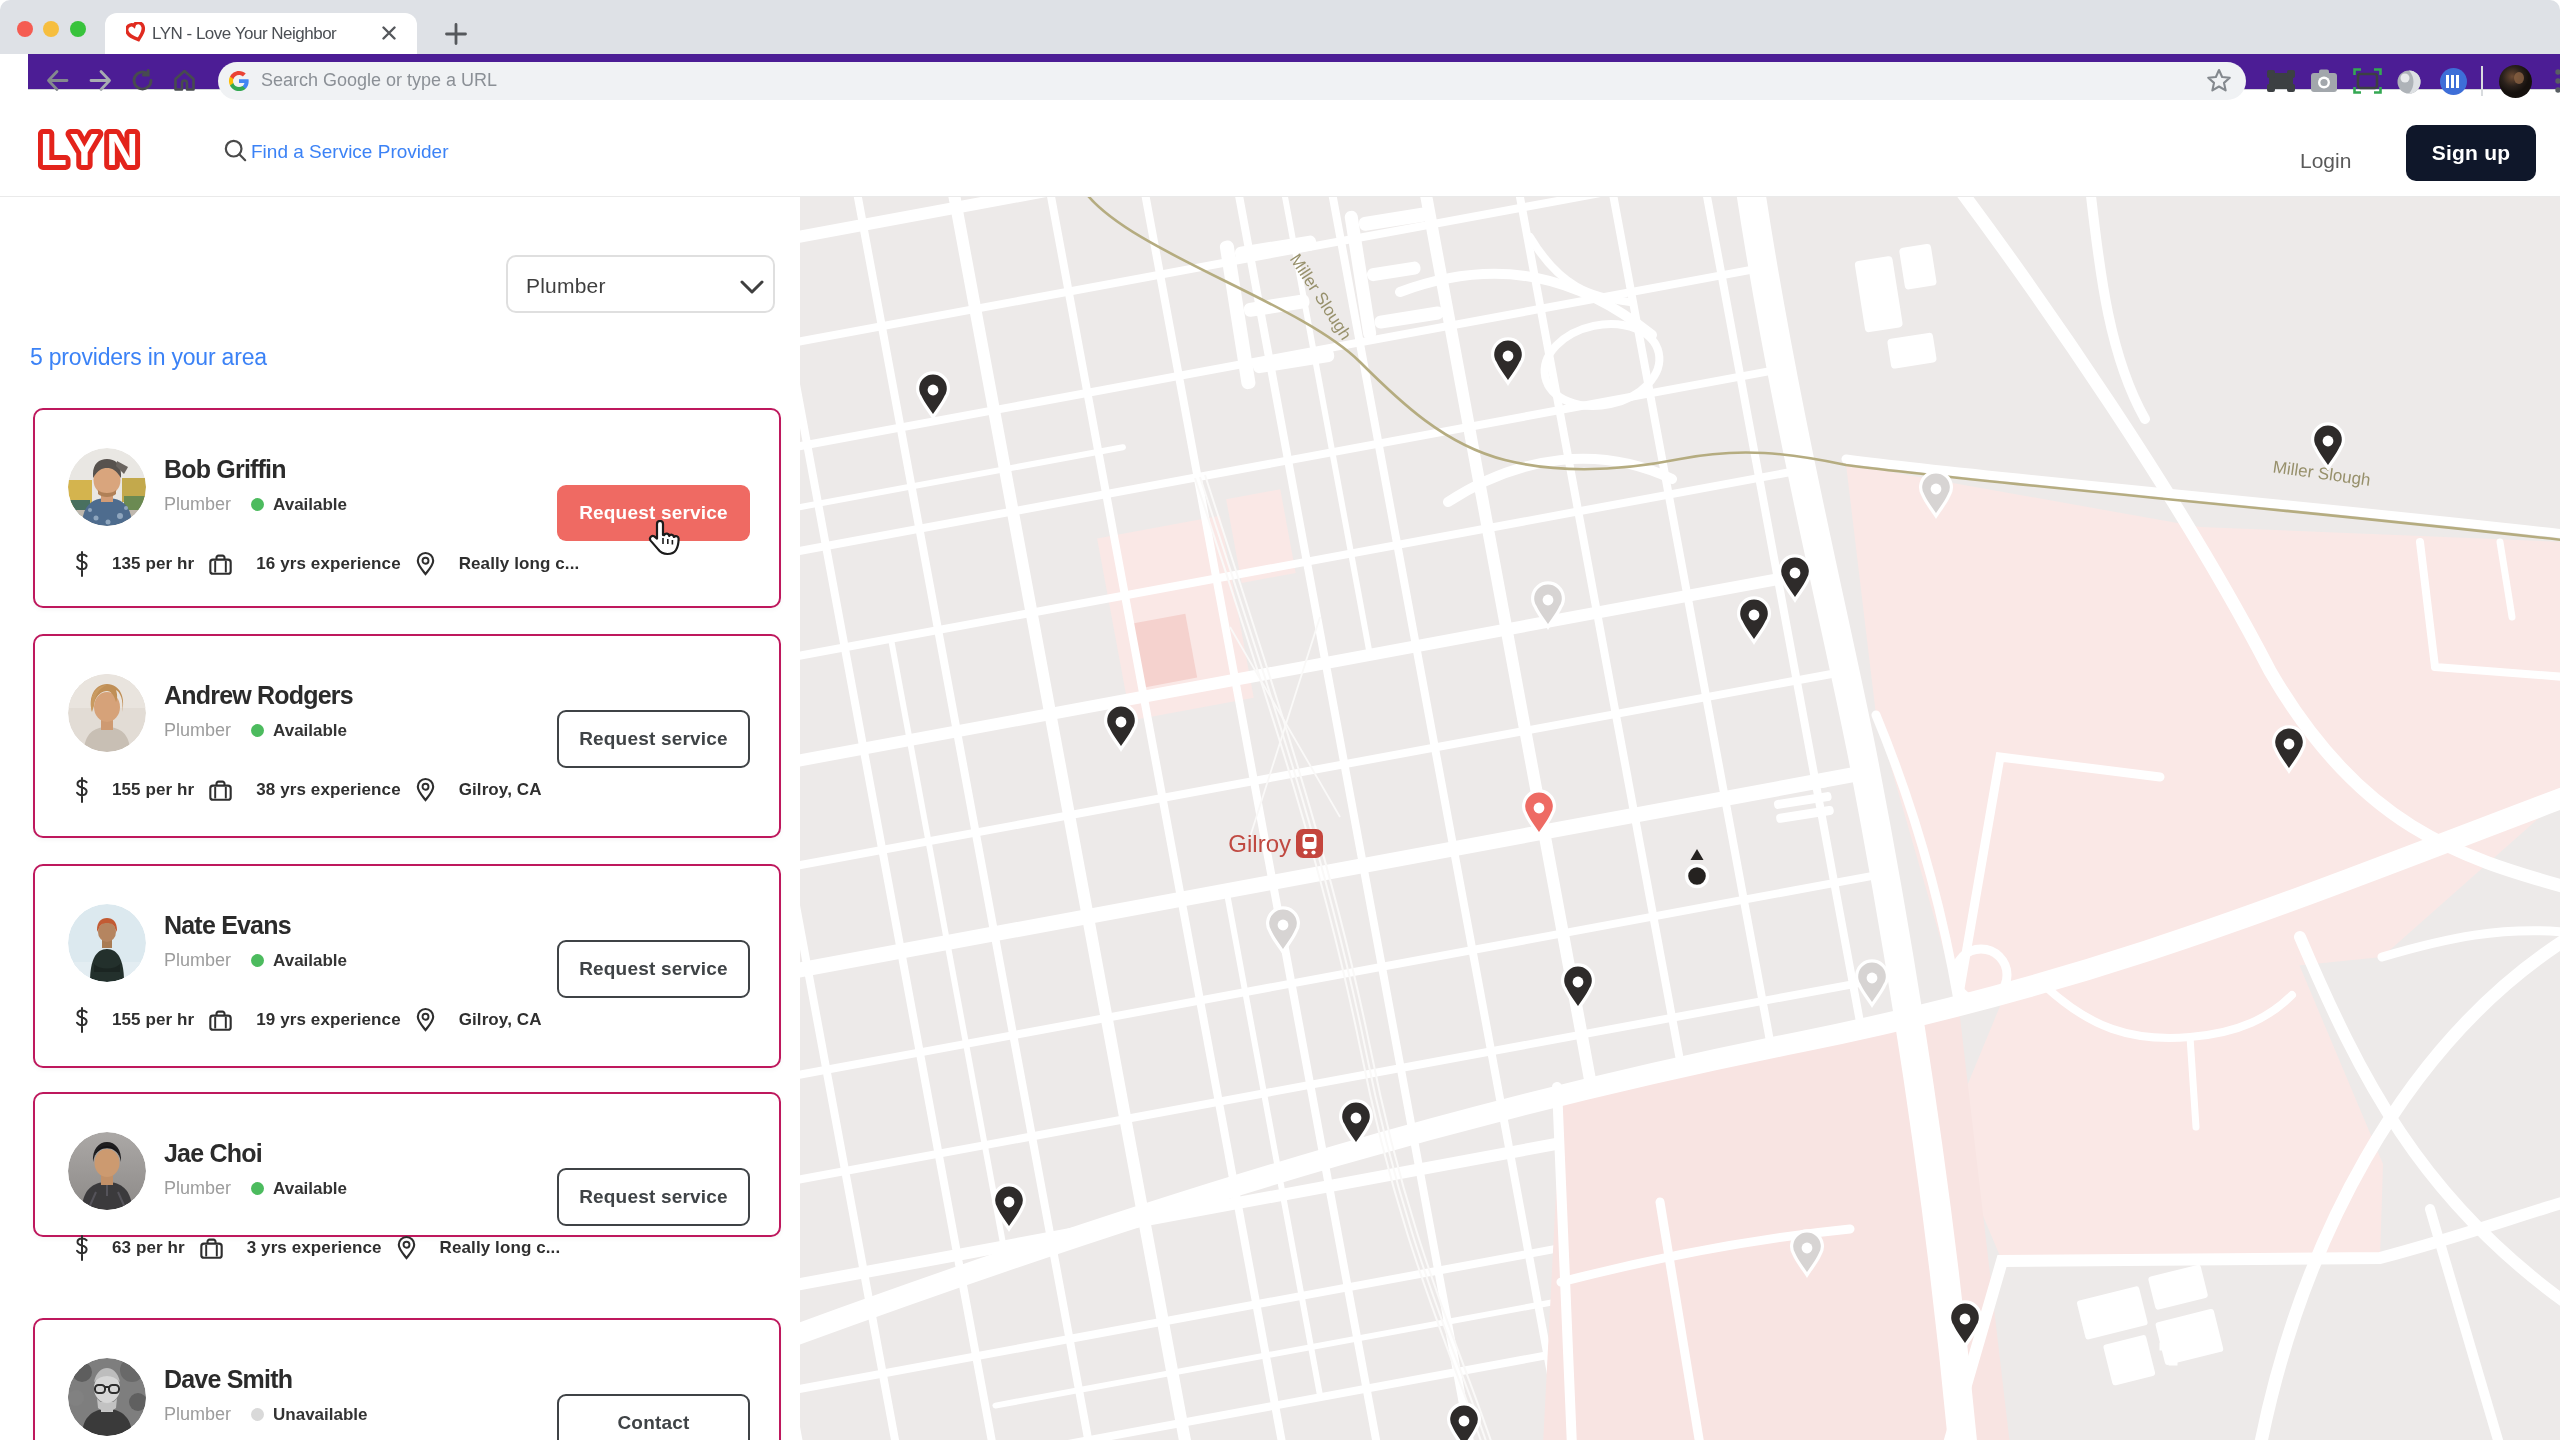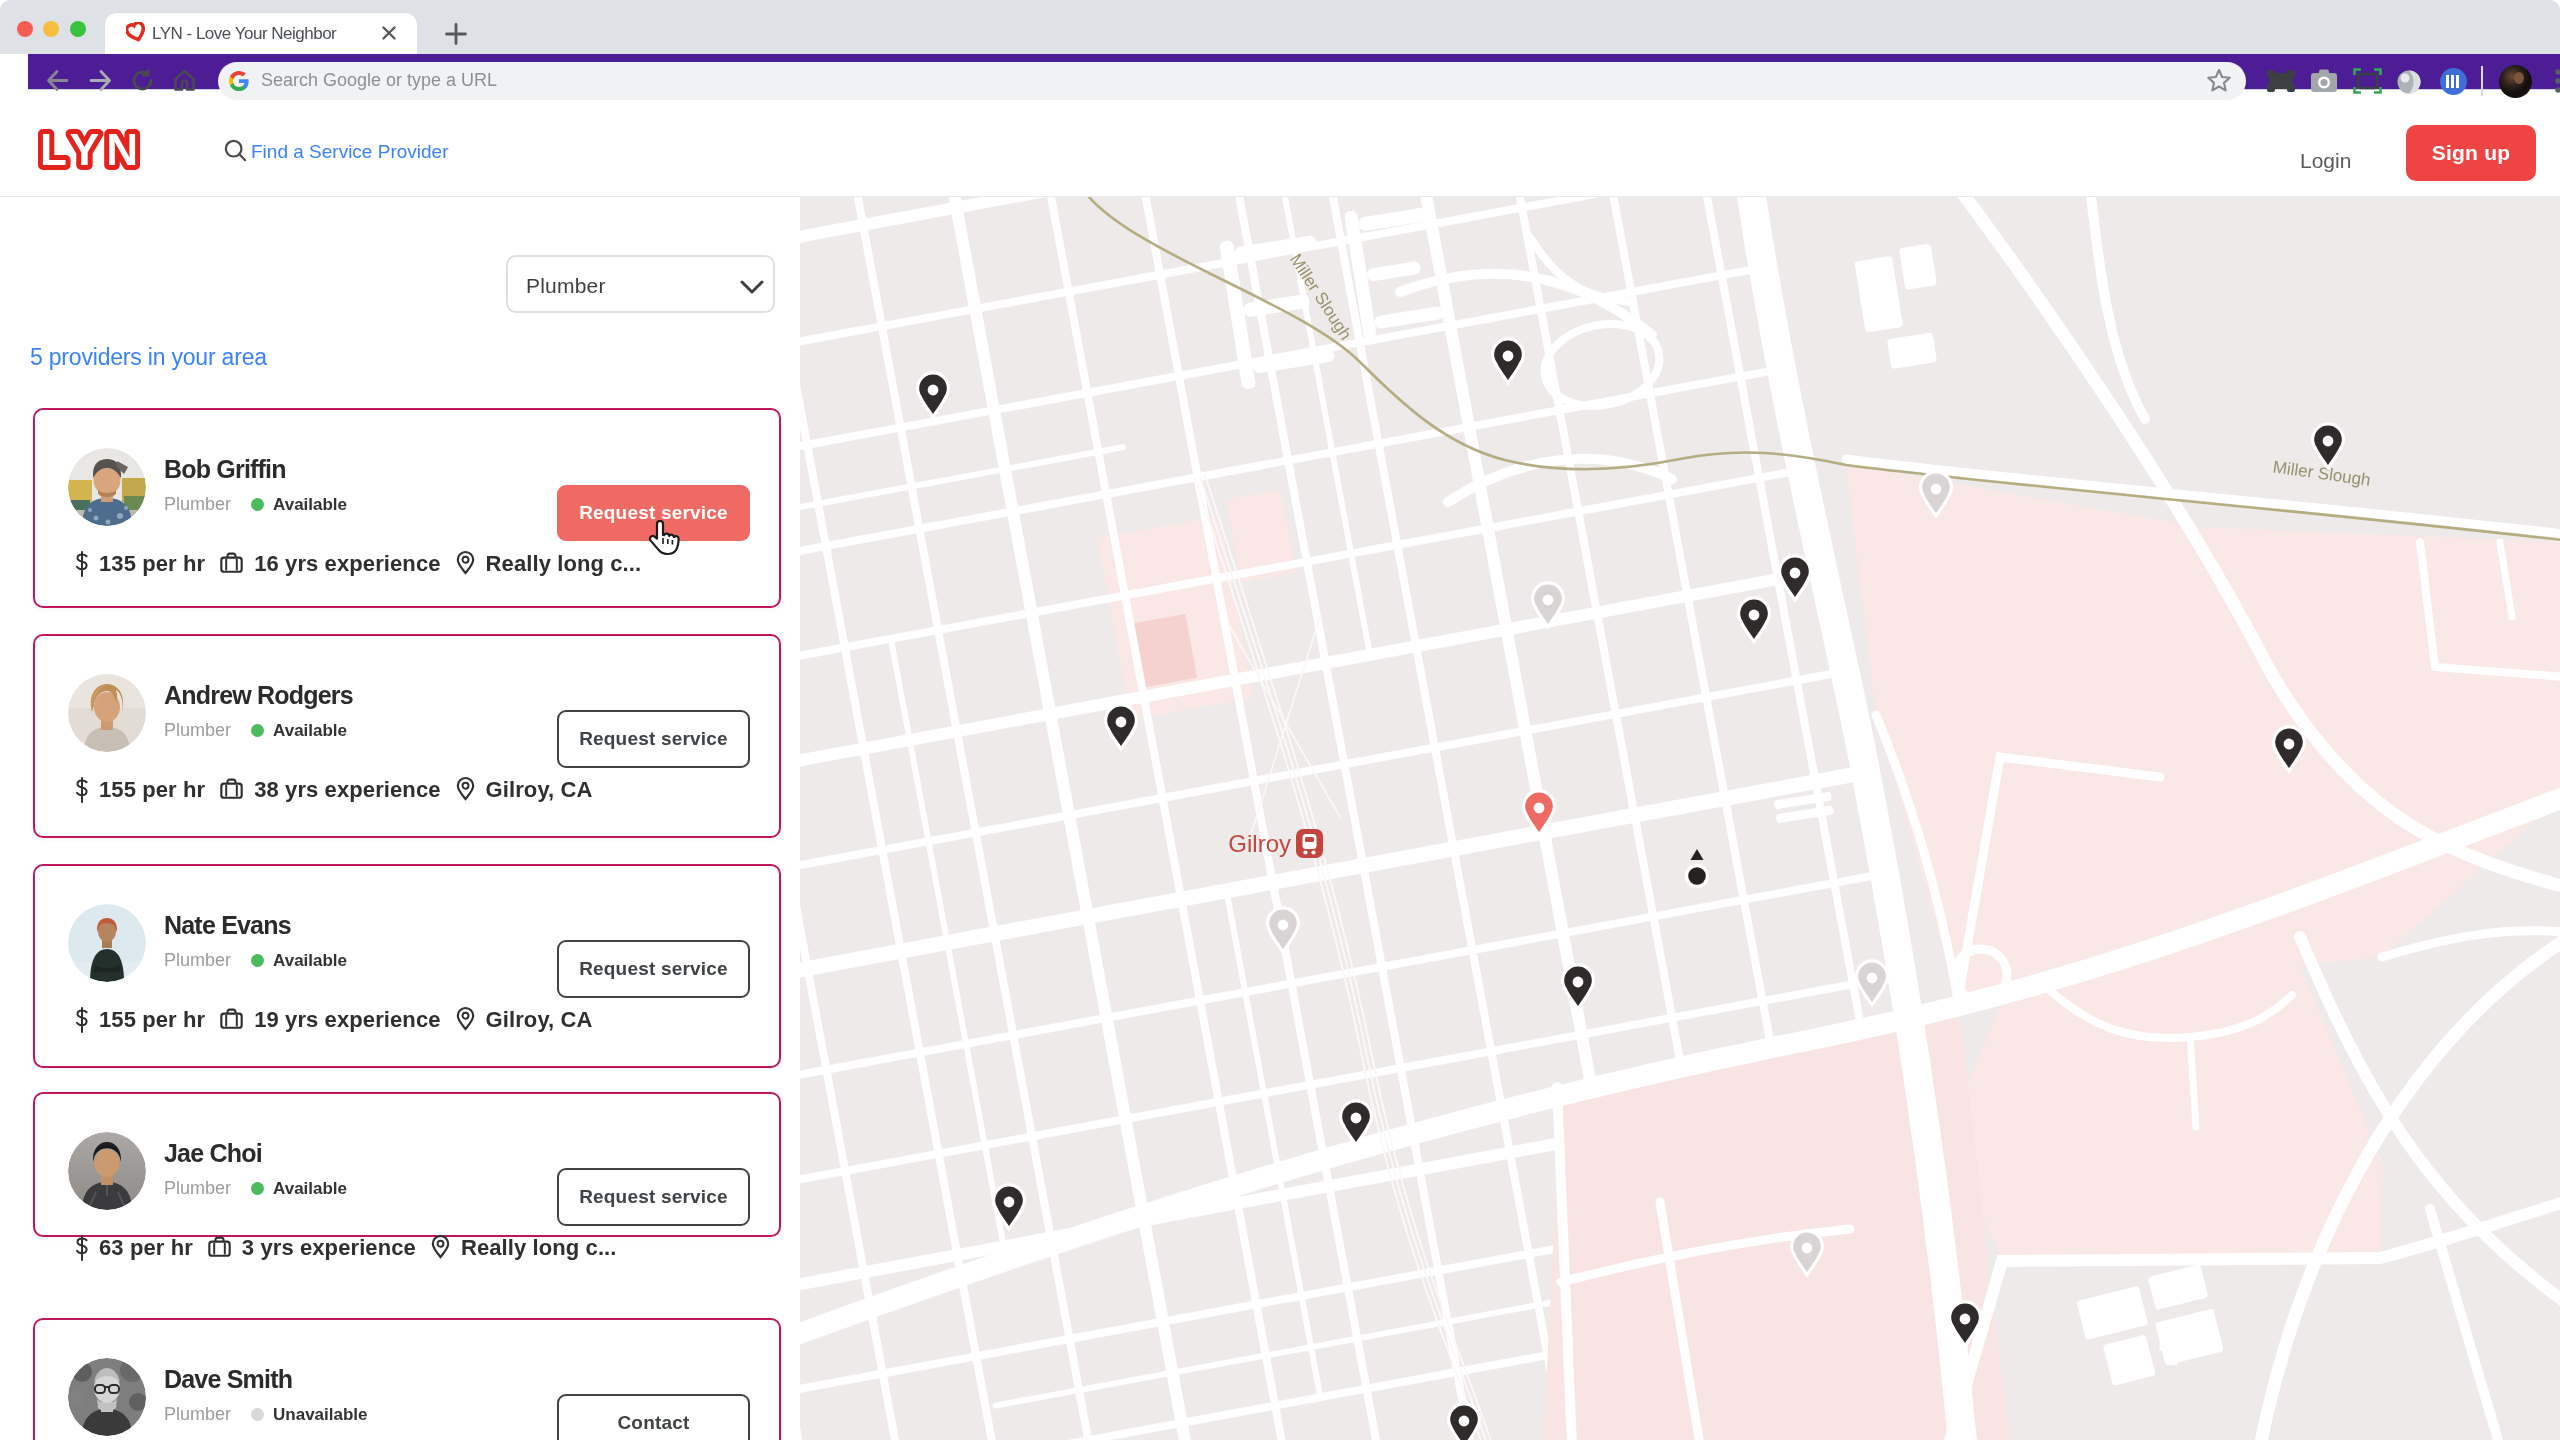--- a/index.html
+++ b/index.html
@@ -11,40 +11,40 @@
 .tab { position:absolute; left:105px; top:13px; width:312px; height:41px; background:#FFFFFF; border-radius:12px 12px 0 0; }
 .tabtitle { position:absolute; left:152px; top:24px; font-size:17px; color:#4B4F54; letter-spacing:-0.5px; }
 .toolbar { position:absolute; left:0; top:54px; width:100%; height:36px; background:#4c1d95; border-bottom:1.5px solid #D2D5D9;margin-left:28px; }
 .pill { position:absolute; left:190px; top:8px; width:2028px; height:38px; border-radius:19px; background:#F0F2F4; }
 .pilltext { position:absolute; left:43px; top:8px; font-size:18px; color:#8B9096; }
 
 
 .appheader { position:absolute; left:0; top:107px; width:100%; height:90px; background:#fff; border-bottom:1.5px solid #EAEAEA; }
 .hsearch { position:absolute; left:251px; top:34px; font-size:19px; color:#3b82f6; }
 .login { position:absolute; left:2300px; top:42px; font-size:21px; color:#5A5A5A; }
-.signup { position:absolute; left:2406px; top:18px; width:130px; height:56px; background:#ef4444; border-radius:10px; color:#fff; font-size:21px; font-weight:bold; text-align:center; line-height:56px; letter-spacing:0.2px; }
+.signup { position:absolute; left:2406px; top:18px; width:130px; height:56px; background:#0f172a; border-radius:10px; color:#fff; font-size:21px; font-weight:bold; text-align:center; line-height:56px; letter-spacing:0.2px; }
 
 
 .panel { position:absolute; left:0; top:197px; width:800px; height:1243px; background:#fff; }
 .inp { position:absolute; top:58px; height:58px; border:2px solid #DFDFDF; border-radius:10px; background:#fff; }
 .inptext { font-size:21px; color:#3F3F3F; letter-spacing:0.2px; }
 .provcount { position:absolute; left:30px; top:147px; font-size:23px; color:#3b82f6; letter-spacing:-0.2px; }
 
 .card { position:absolute; left:33px; width:748px; background:#fff; border:2px solid #be185d; border-radius:10px; box-shadow:0 2px 5px rgba(0,0,0,0.04); }
 .av { position:absolute; left:33px; top:38px; width:78px; height:78px; border-radius:50%; overflow:hidden; }
 .nm { position:absolute; left:129px; top:47px; font-size:25px; font-weight:bold; color:#2B2B2B; letter-spacing:-0.8px; line-height:25px; }
 .sub { position:absolute; left:129px; top:84px; height:21px; display:flex; align-items:center; }
 .pl { font-size:18px; color:#9C9C9C; }
 .dot { display:inline-block; width:13px; height:13px; border-radius:50%; margin-left:20px; margin-right:9px; }
 .st { font-size:17px; font-weight:bold; color:#333; }
 .btn { position:absolute; left:522px; top:74px; width:193px; height:58px; border-radius:9px; font-size:19px; font-weight:bold; display:flex; align-items:center; justify-content:center; white-space:nowrap; letter-spacing:0.2px; }
 .btn.red { background:#EF6A63; color:#fff; top:75px; height:56px; }
 .btn.out { background:#fff; color:#3F4346; border:2.5px solid #3F4346; }
 .irow { position:absolute; left:40px; top:141px; height:26px; display:flex; align-items:center; gap:14px; }
-.ii { display:flex; gap:10px; font-size:22px; font-weight:bold; color:#2F2F2F; letter-spacing:0.1px; }
+.ii { display:flex; align-items:center; gap:23px; font-size:17px; font-weight:bold; color:#2F2F2F; letter-spacing:0.1px; }
 .ii svg { flex:0 0 auto; }
 
 
 .map { position:absolute; left:800px; top:197px; width:1760px; height:1243px; overflow:hidden; }
 </style></head>
 <body>
 <div class="tabstrip">
   <div class="tl" style="left:17px;background:#F55C52"></div>
   <div class="tl" style="left:43px;background:#F6BE3F"></div>
   <div class="tl" style="left:70px;background:#38C33C"></div>

